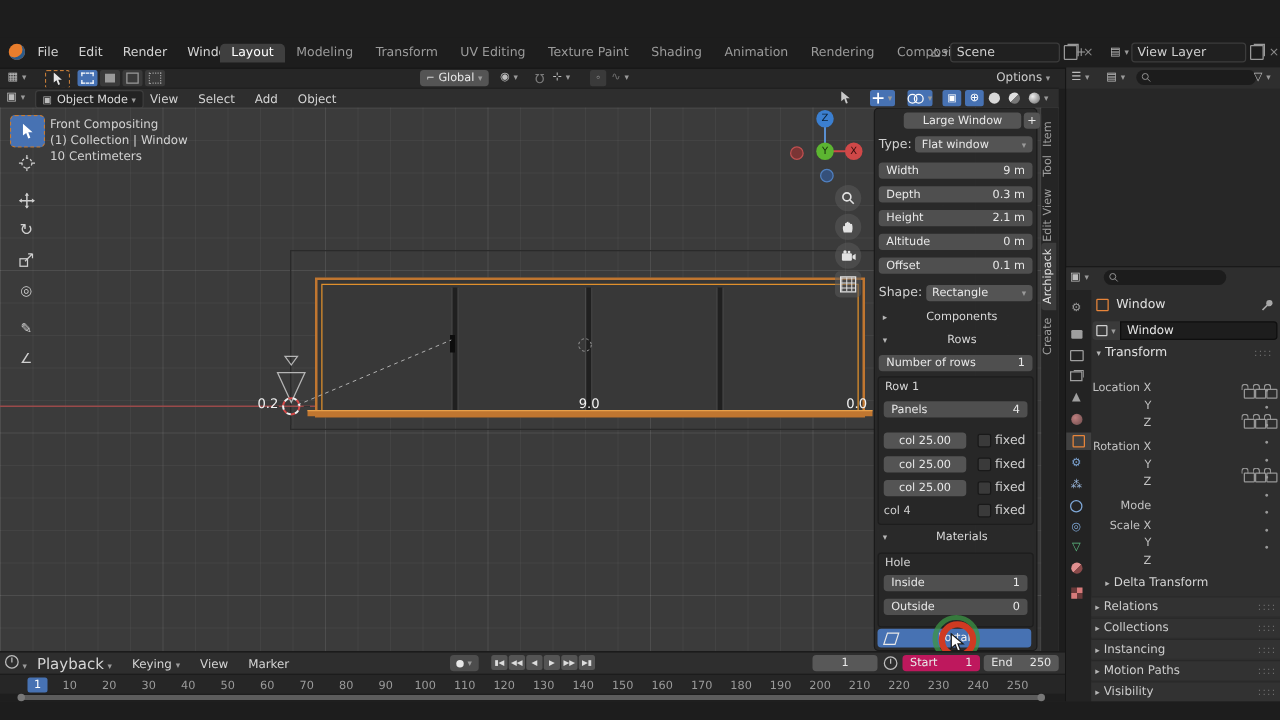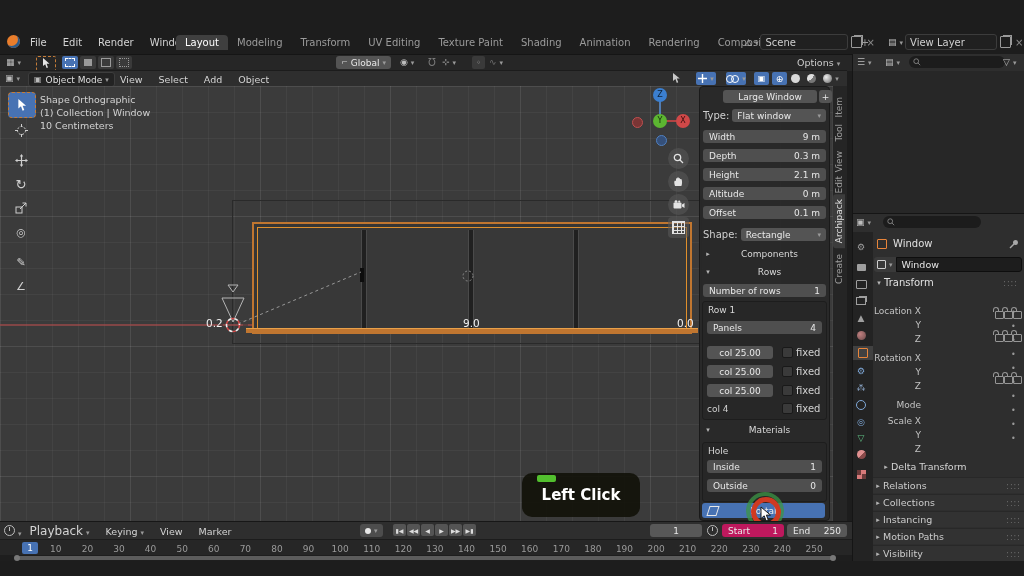--- a/index.html
+++ b/index.html
@@ -153,21 +153,21 @@
     <span class="abs hbtn dd" style="left:820px;top:1px;width:22px;">
         <span class="sphere" style="width:9px;height:9px;background:radial-gradient(circle at 35% 35%,#eee,#666);"></span>
       </span>
   </div>
 
   <div class="abs" style="left:0;top:86px;width:847px;height:435px;background-color:#3b3b3b;
     background-image:linear-gradient(to right,rgba(255,255,255,0.04) 1px,transparent 1px),linear-gradient(to bottom,rgba(255,255,255,0.04) 1px,transparent 1px),linear-gradient(to right,rgba(255,255,255,0.055) 1px,transparent 1px),linear-gradient(to bottom,rgba(255,255,255,0.055) 1px,transparent 1px);
     background-size:26px 26px,26px 26px,130px 130px,130px 130px;overflow:hidden;">
 
     <div class="abs" style="left:40px;top:7px;line-height:13px;color:#d2d2d2;font-size:9.5px;">
-      <div>Shape Orthographic</div>
+      <div>Front Compositing</div>
       <div>(1) Collection | Window</div>
       <div>10 Centimeters</div>
     </div>
 
     <div class="abs" style="left:8px;top:6px;width:26px;">
       <div style="width:26px;height:24px;background:#4772b3;border:1px dashed #c47c38;border-radius:4px;display:flex;align-items:center;justify-content:center;">
           <svg width="11" height="13" viewBox="0 0 9 11">
             <path d="M1 0 L1 8 L3.2 6.2 L4.6 10 L6 9.4 L4.6 5.8 L7.5 5.8 Z" fill="#fff"></path>
           </svg>
         </div>
@@ -361,24 +361,20 @@
     <div class="abs" style="left:833px;top:0;width:14px;height:435px;background:#252525;">
 
       <span class="vtab abs" style="left:0;top:6px;">Item</span>
       <span class="vtab abs" style="left:0;top:33px;">Tool</span>
       <span class="vtab abs" style="left:0;top:60px;">View</span>
       <span class="vtab abs" style="left:0;top:85px;">Edit</span>
       <span class="vtab active abs" style="left:0;top:108px;">Archipack</span>
       <span class="vtab abs" style="left:0;top:163px;">Create</span>
     </div>
 
-    <div class="abs" style="left:522px;top:387px;width:118px;height:44px;background:rgba(18,18,10,0.92);border-radius:10px;">
-      <span class="abs" style="left:15px;top:2px;width:19px;height:7px;background:#52bf2e;border-radius:2px;"></span>
-      <span class="abs" style="left:0;top:13px;width:118px;text-align:center;color:#fff;font-size:15px;font-weight:bold;">Left Click</span>
-    </div>
 
     <span class="abs" style="left:746px;top:406px;width:30px;height:30px;border:4px solid rgba(60,150,70,0.75);border-radius:50%;"></span>
     <span class="abs" style="left:751px;top:411px;width:20px;height:20px;border:5px solid #cf3a22;border-radius:50%;"></span>
     <svg class="abs" style="left:760px;top:420px;" width="12" height="16" viewBox="0 0 12 16">
         <path d="M1 1 L1 12.5 L4.2 9.8 L6.1 14.8 L8.3 13.9 L6.4 9.1 L10.5 9.1 Z" fill="#fdfdfd" stroke="#1a1a1a" stroke-width="1"></path>
       </svg>
   </div>
 
   <div class="abs" style="left:852px;top:54px;width:172px;height:159px;background:#272727;border-left:1px solid #151515;">
     <div class="abs" style="left:0;top:0;width:172px;height:17px;background:#2e2e2e;">

